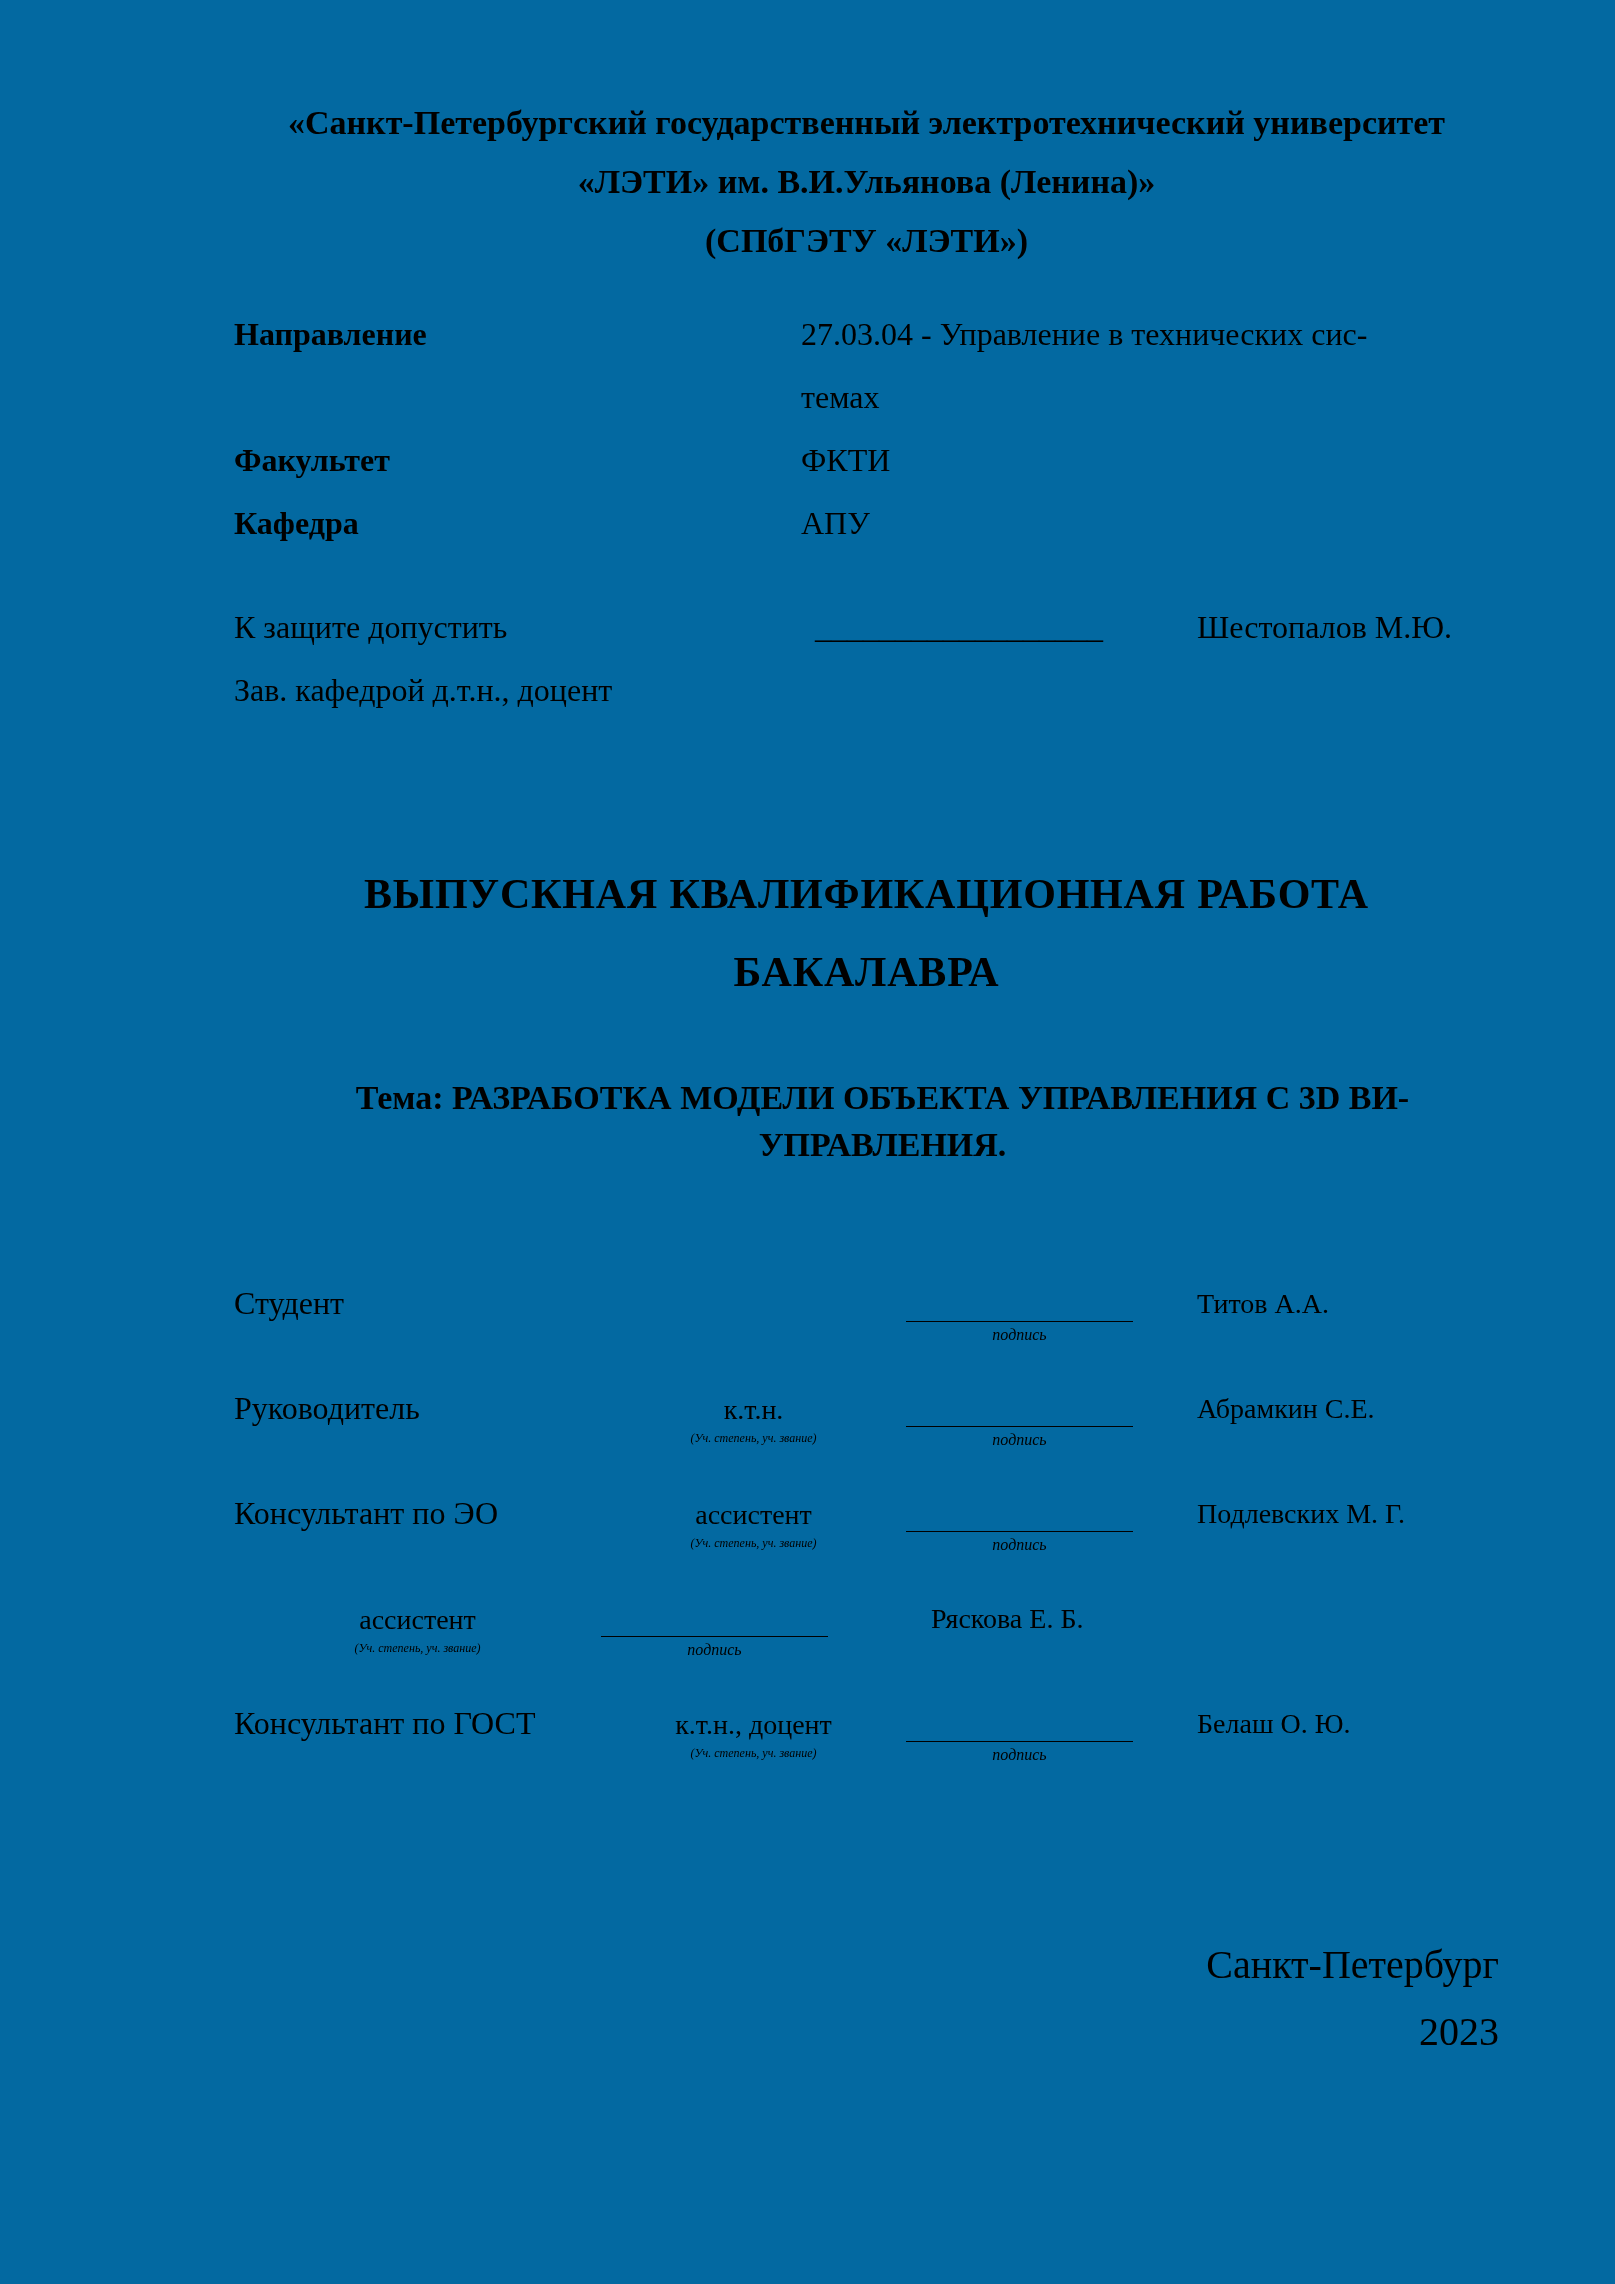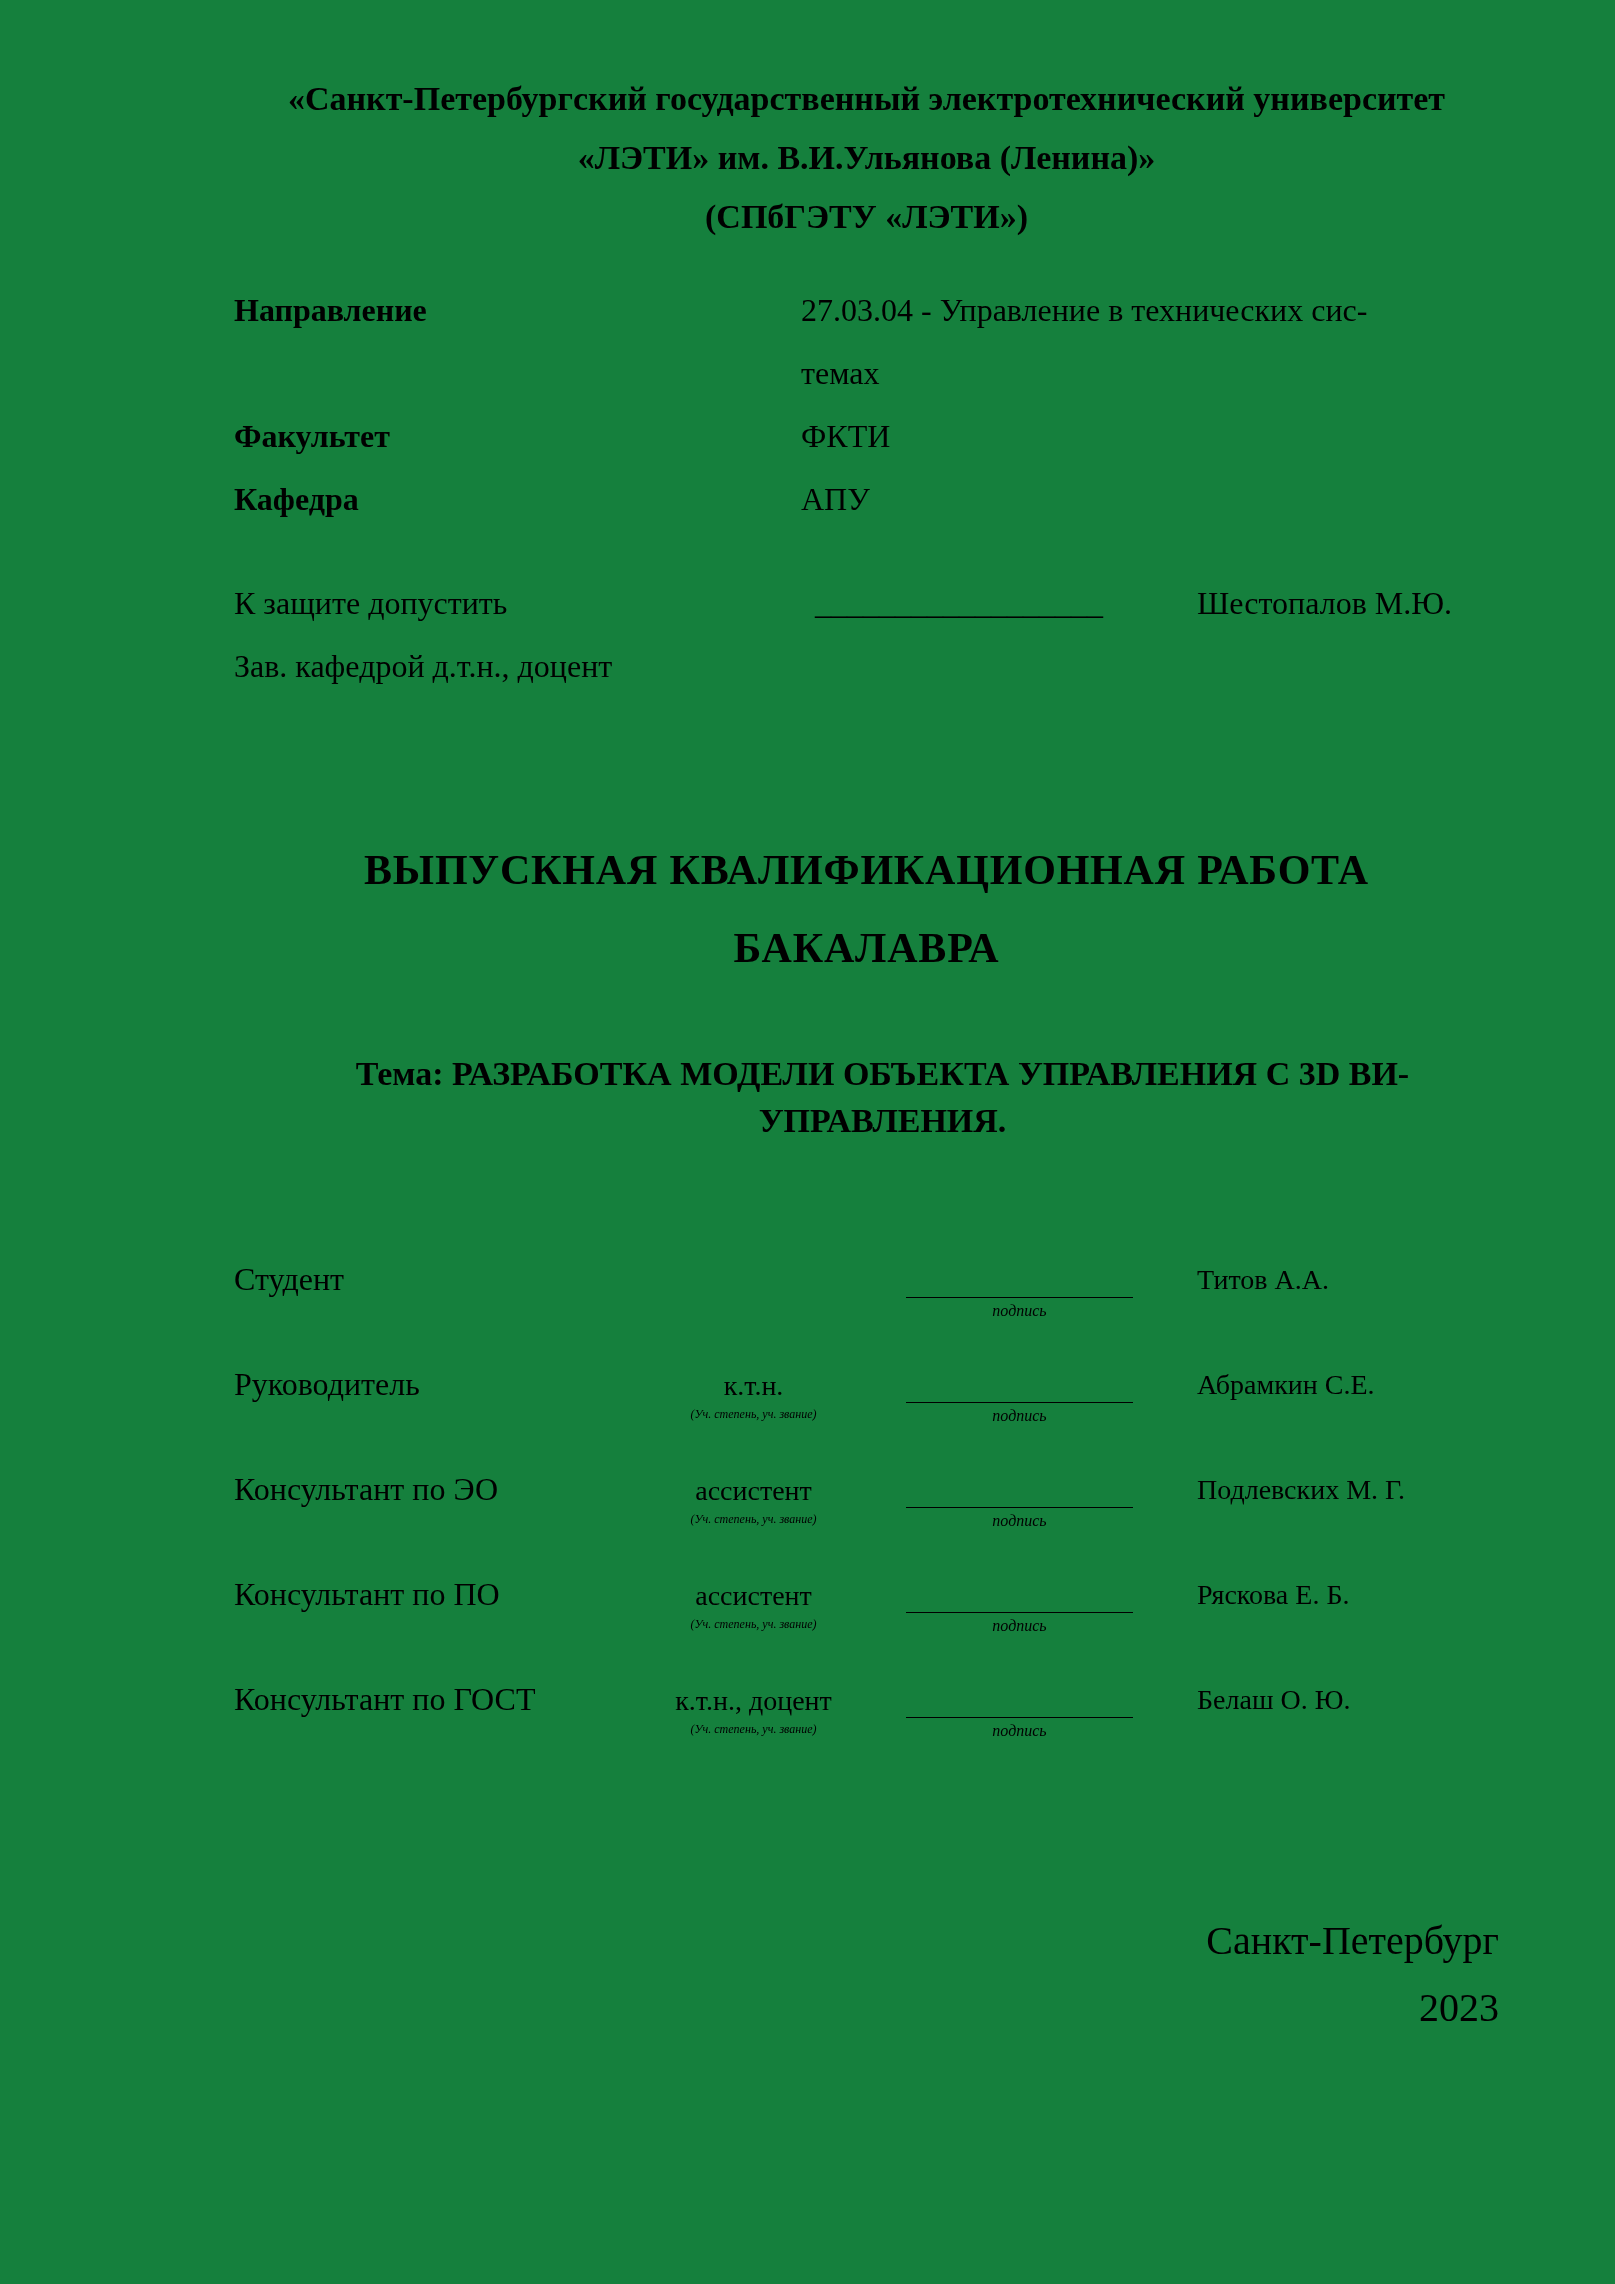--- a/index.html
+++ b/index.html
@@ -4,25 +4,25 @@
 <style>
   html, body {
     margin: 0;
     padding: 0;
     background: #ffffff;
   }
   .page {
     position: relative;
     width: 1616px;
     height: 2284px;
-    background: #15803d;
+    background: #0369a1;
     color: #000000;
     font-family: "Liberation Serif", serif;
     box-sizing: border-box;
-    padding-top: 69px;
+    padding-top: 93px;
     overflow: hidden;
   }
 
   
   .uni-header {
     text-align: center;
     font-weight: bold;
     font-size: 34px;
     line-height: 59px;
     padding: 0 117px 0 234px;
@@ -209,21 +209,20 @@
         <span class="degree-caption">(Уч. степень, уч. звание)</span>
       </div>
       <div class="sig-cell">
         <div class="sig-line"></div>
         <span class="sign-caption">подпись</span>
       </div>
       <div class="name">Подлевских М. Г.</div>
     </div>
 
     <div class="signer-row">
-      <div class="role">Консультант по ПО</div>
       <div class="degree-cell">
         <span class="degree">ассистент</span>
         <span class="degree-caption">(Уч. степень, уч. звание)</span>
       </div>
       <div class="sig-cell">
         <div class="sig-line"></div>
         <span class="sign-caption">подпись</span>
       </div>
       <div class="name">Ряскова Е. Б.</div>
     </div>

